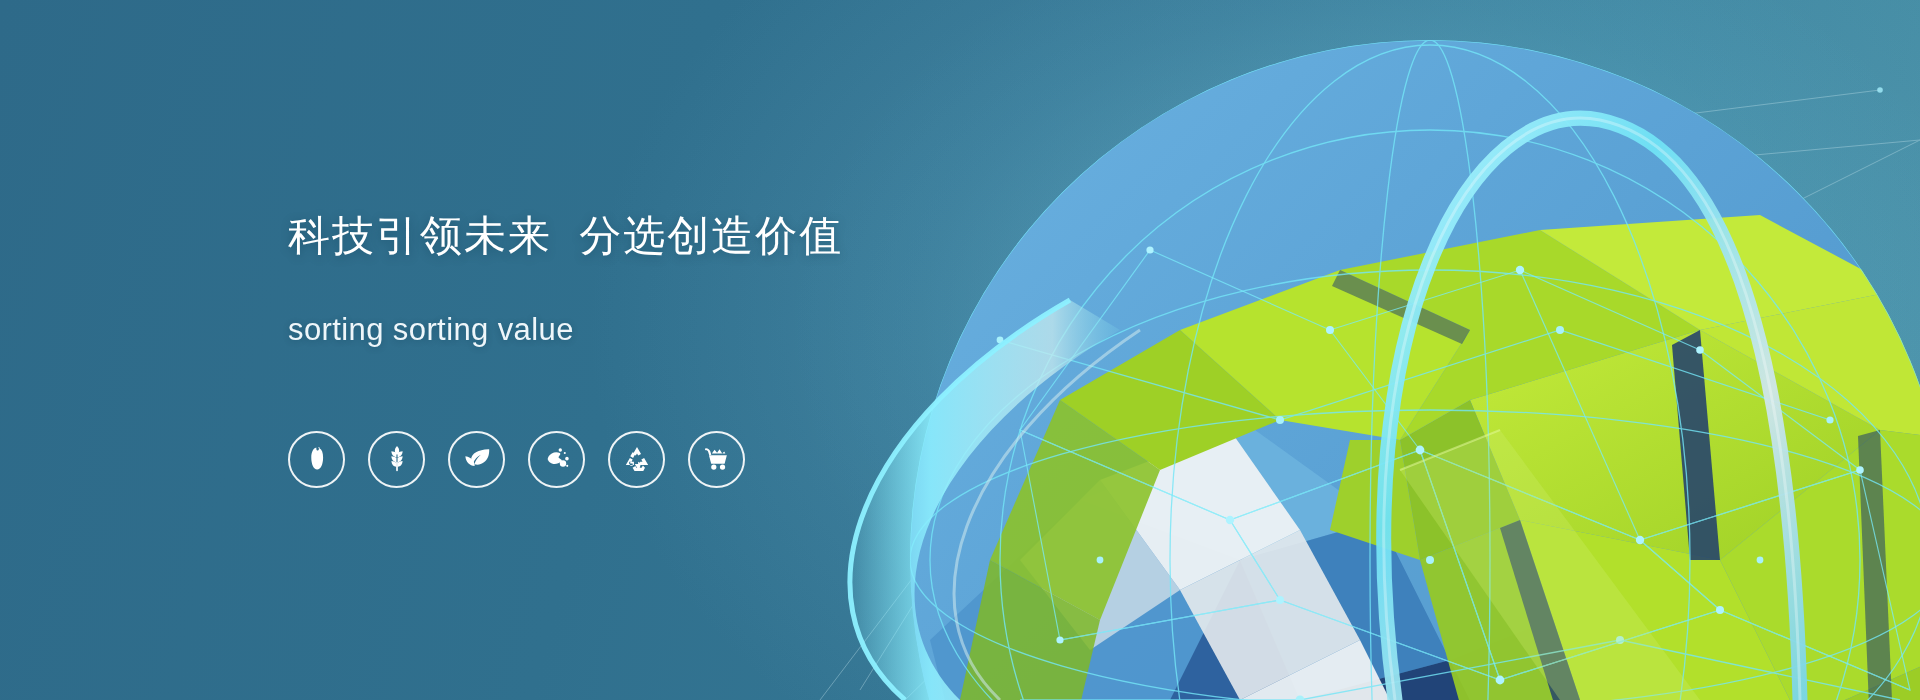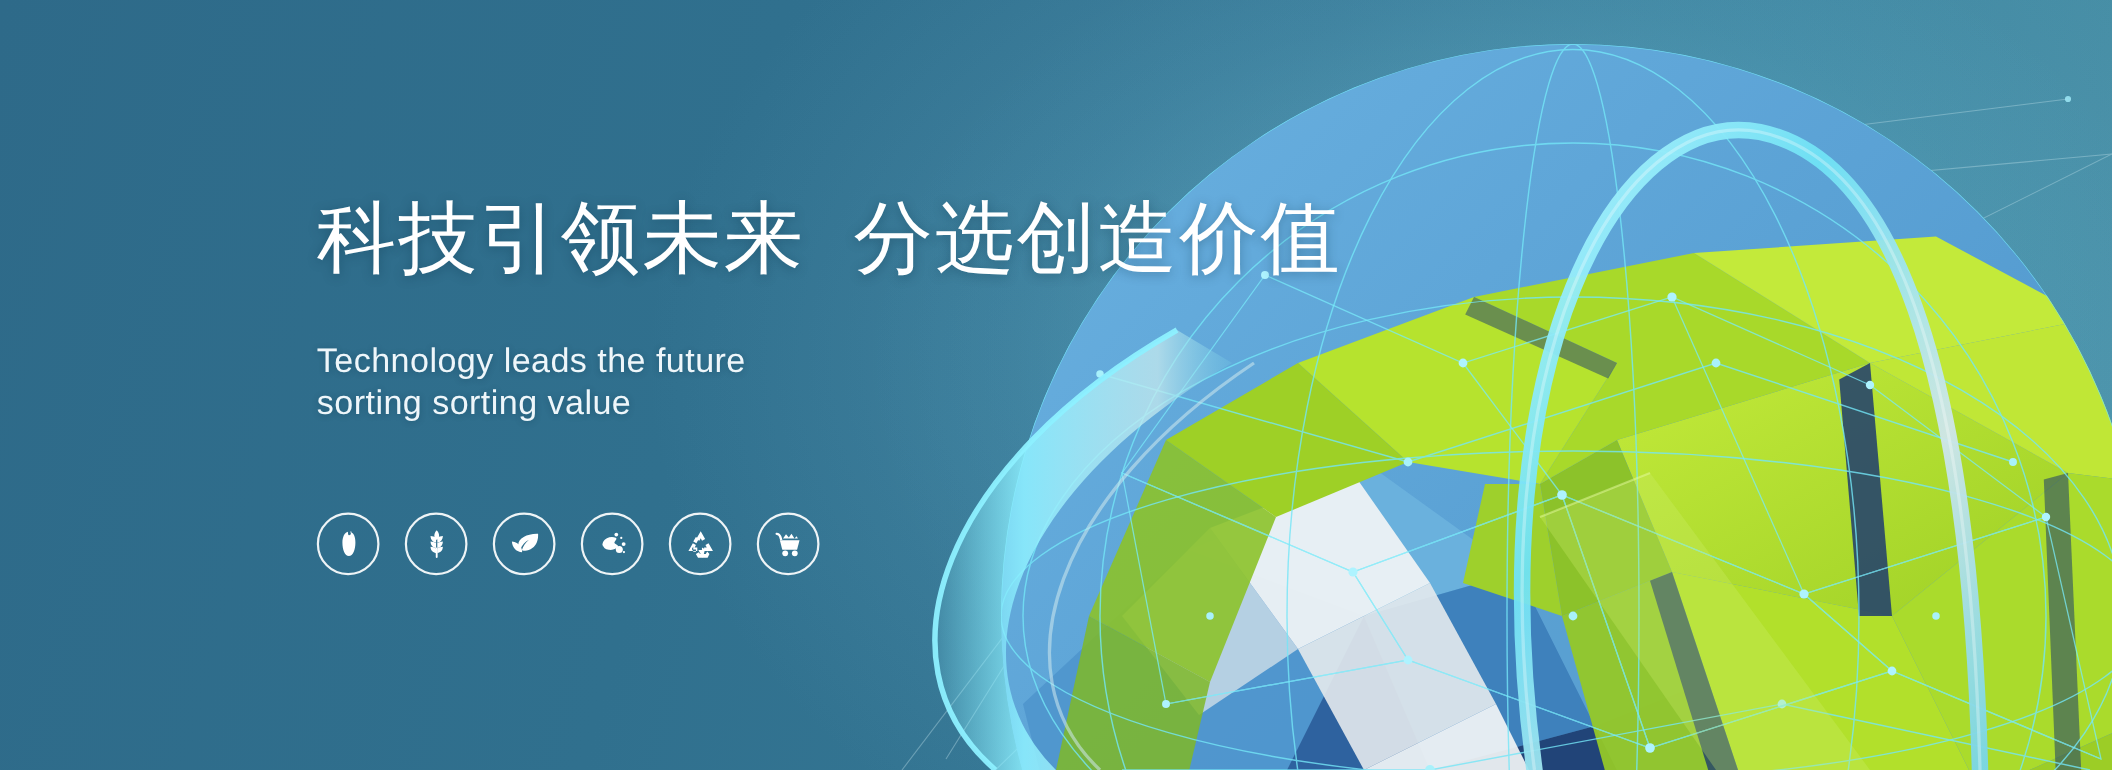--- a/index.html
+++ b/index.html
@@ -18,21 +18,21 @@
   .art{ position:absolute; inset:0; }
   .art svg{ position:absolute; top:0; left:0; width:1920px; height:700px; display:block; }
 
   
   .content{
     position:absolute; left:288px; top:0; height:700px;
     display:flex; flex-direction:column; justify-content:center;
     z-index:8;
   }
   .headline{
-    font-size:72px; line-height:1.12; color:#ffffff; font-weight:400;
+    font-size:42px; line-height:1.12; color:#ffffff; font-weight:400;
     letter-spacing:2px; white-space:pre; text-shadow:0 2px 10px rgba(10,45,65,.35);
     margin-bottom:14px;
   }
   .sub{
     font-size:31px; line-height:1.22; color:#eef6fa; font-weight:300;
     letter-spacing:.4px; white-space:pre-line; text-shadow:0 1px 6px rgba(10,45,65,.30);
   }
   .sub .l2{ display:block; }
 
   .icons{ display:flex; gap:23px; margin-top:44px; }
@@ -239,21 +239,20 @@
       <path d="M1560 700 L1400 470 L1500 430 L1700 700 Z" fill="#cdf06a" opacity=".30"></path>
       <path d="M1400 470 L1500 430" stroke="#e6fba0" stroke-width="2" opacity=".5" fill="none"></path>
     </svg>
   </div>
 
   <div class="content">
 
     <h1 class="headline">科技引领未来  分选创造价值</h1>
 
     <div class="sub">
-      <span>Technology leads the future</span>
       <span class="l2">sorting sorting value</span>
     </div>
 
     <div class="icons">
 
       <div class="icon-chip">
         <svg viewBox="0 0 32 32">
           <path d="M18.6 4.4c2.6 1.1 3.9 4.6 3.9 9.9 0 6.9-2.4 12.9-6.3 12.9S9.9 21.2 9.9 14.3c0-5.6 2.1-9.9 5.3-10.6l.2 2.1c.1.9.9 1.4 1.7 1.1.8-.3 1.2-1.2.9-2l-.5-1.5c.4-.1.8-.1 1.1 0z"></path>
         </svg>
       </div>

